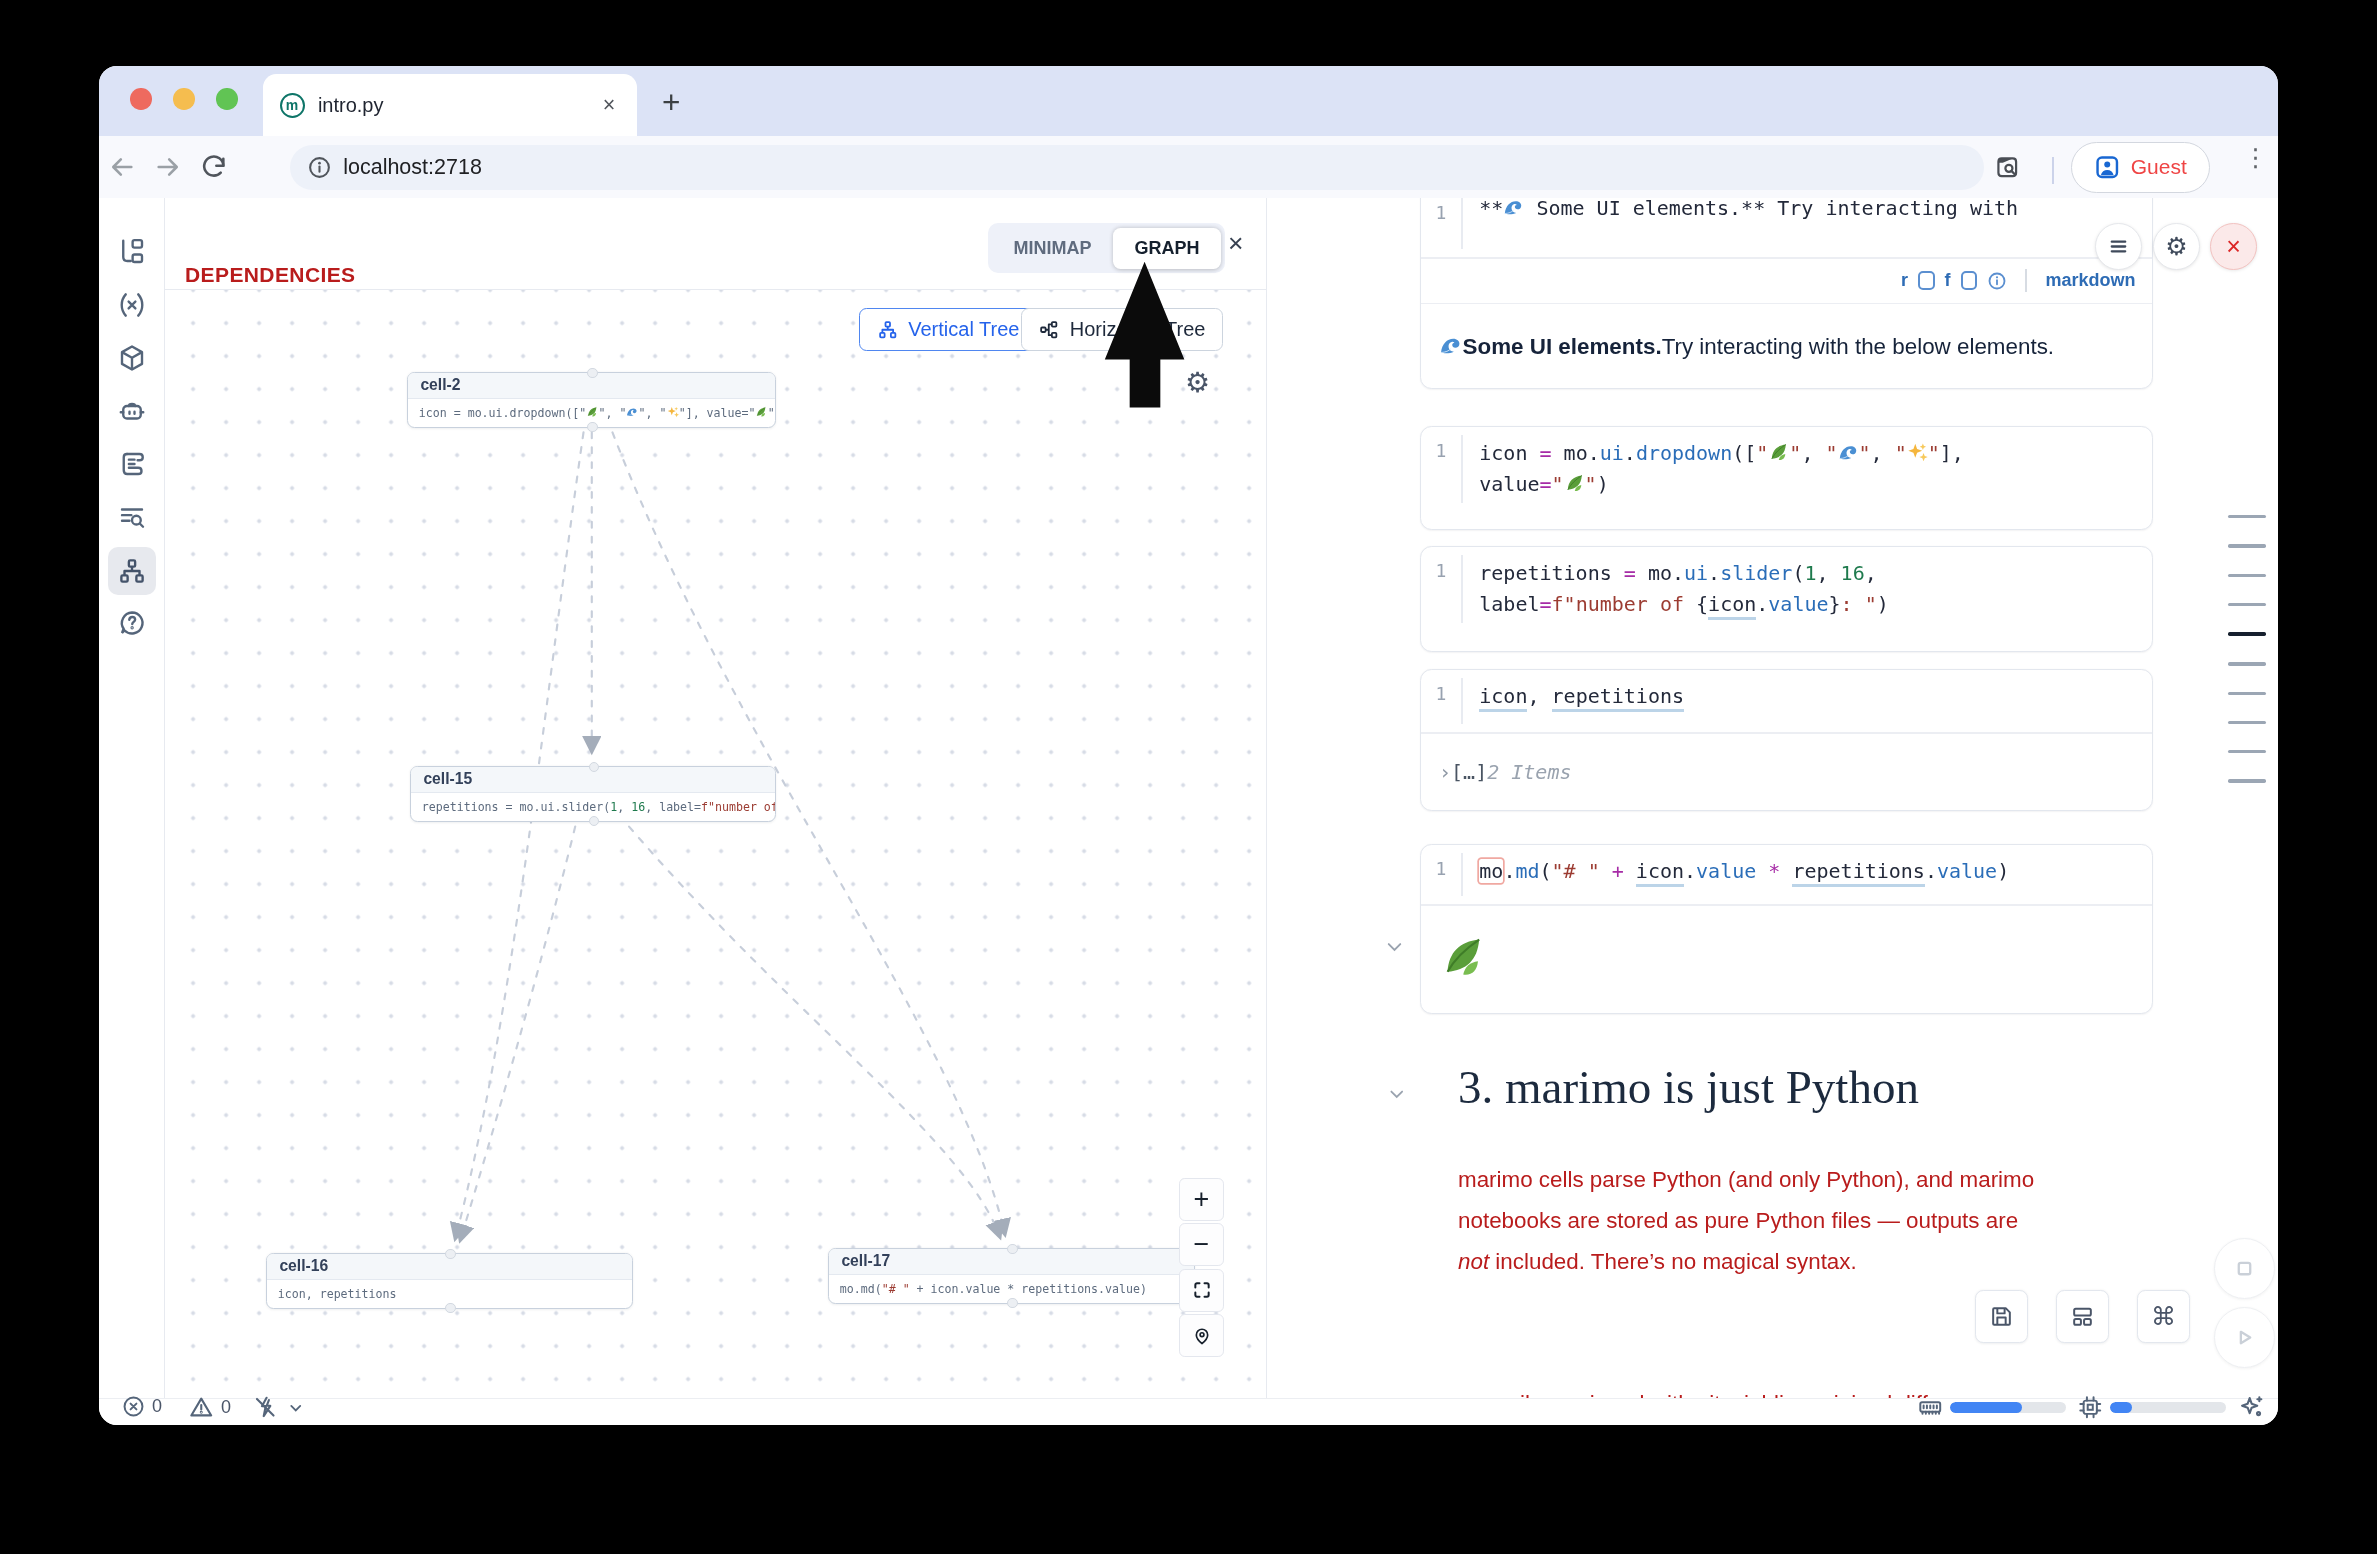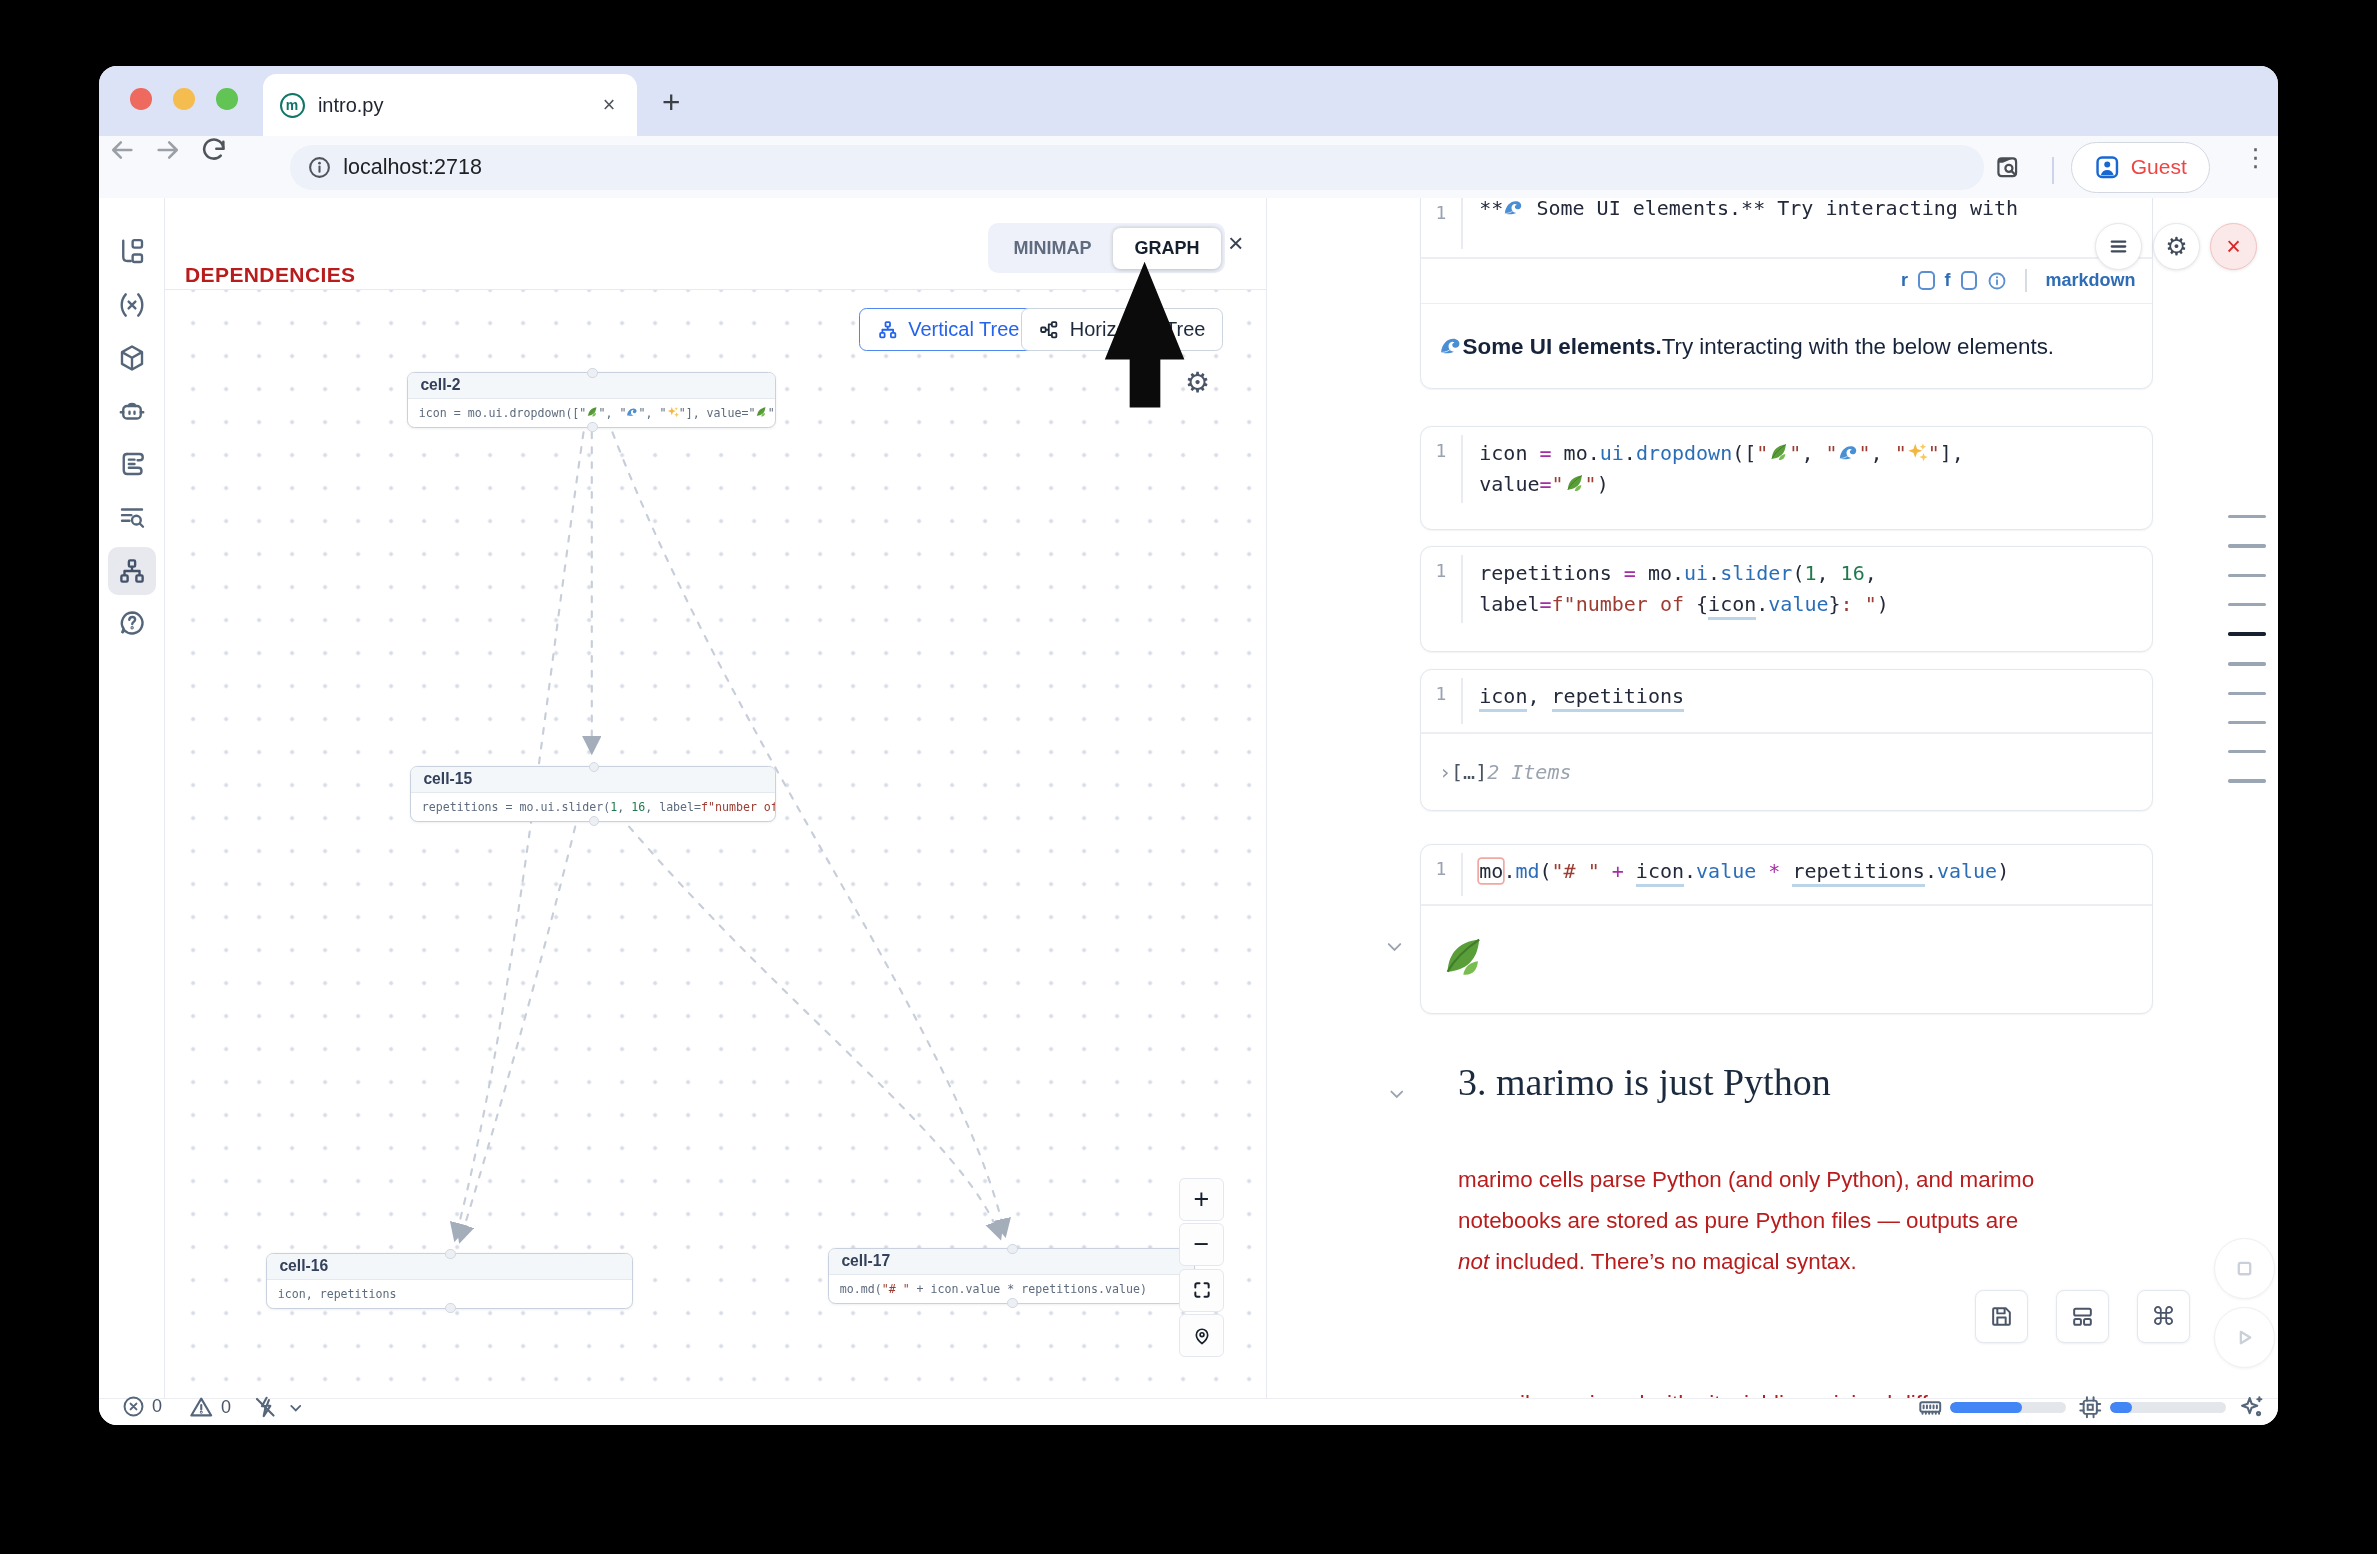--- a/index.html
+++ b/index.html
@@ -11,21 +11,21 @@
   .tabstrip { position:relative; height:70px; background:#dce3f6; }
   .tl { position:absolute; top:22.4px; width:21.5px; height:21.5px; border-radius:50%; }
   .tl.red{ left:31px; background:#ee6a5f; } .tl.yel{ left:74px; background:#f5bd4f; } .tl.grn{ left:117px; background:#61c454; }
   .tab { position:absolute; left:164px; top:8.3px; width:374px; height:62px; background:#fff; border-radius:13.3px 13.3px 0 0;
          display:flex; align-items:center; padding:0 16.6px; }
   .favicon { width:25px; height:25px; border:2.5px solid #0e7568; border-radius:50%; color:#0e7568;
              font-weight:bold; font-size:14px; display:flex; align-items:center; justify-content:center; }
   .tab-title { margin-left:13.3px; font-size:20px; color:#1f2430; flex:1; }
   .tab-close { font-size:21.5px; color:#51555c; padding:0 5px; }
   .newtab { position:absolute; left:563px; top:18px; font-size:31.5px; font-weight:300; color:#3c4043; }
-  .toolbar { position:relative; height:62px; background:#f8f9fd; display:flex; align-items:flex-start; }
+  .toolbar { position:relative; height:62px; background:#f8f9fd; display:flex; align-items:center; }
   .navbtn { width:46px; text-align:center; }
   .omnibox { position:absolute; left:191px; top:9px; width:1694px; height:45px; background:#edf1f9; border-radius:22.4px;
              display:flex; align-items:center; padding:0 16.6px; }
   .url { margin-left:11.6px; font-size:21.5px; color:#202124; }
   .guest { position:absolute; left:1972px; top:5.8px; width:139px; height:51px; border:1.7px solid #d3d7df; border-radius:26px;
            display:flex; align-items:center; justify-content:center; gap:10px; background:#fff; }
   .guest span { font-size:21px; color:#ef4444; }
   .kebab { position:absolute; left:2144px; top:6.6px; font-size:25px; color:#5f6368; }
   .tsearch { position:absolute; left:1895px; top:18px; }
   .tdivider { position:absolute; left:1953px; top:21px; width:1.7px; height:26.5px; background:#ccd3ea; }
@@ -93,21 +93,21 @@
 
   .tok-op{color:#a62ca6} .tok-fn{color:#2a6db8} .tok-str{color:#9c3c32} .tok-num{color:#1e7a4d}
   .tok-ul{border-bottom:3.3px solid #bcd4e8; padding-bottom:0.8px}
   .tok-box{box-shadow:0 0 0 1.7px #f0a8a1; border-radius:2.5px}
   .tok-node{color:#5d6b7e} .tok-dim{color:#8f99a6} .tok-code{color:#4a5563}
   .tok-dimitalic{color:#9aa3af; font-style:italic}
   .tok-b{font-weight:bold} .tok-italic{font-style:italic}
   .seg-ico svg { width:1.05em; height:1.05em; vertical-align:-0.14em; }
 
   .chev { position:absolute; color:#9aa3af; }
-  .h2 { position:absolute; left:191px; font-family:"Liberation Serif",serif; font-size:38px; color:#1c2a3e; }
+  .h2 { position:absolute; left:191px; font-family:"Liberation Serif",serif; font-size:47px; color:#1c2a3e; }
   .para { position:absolute; left:191px; width:584px; font-size:22.4px; line-height:41px; color:#b91c1c; }
   .actionbtn { position:absolute; width:53px; height:53px; border:1.7px solid #e3e7ee; border-radius:8.3px; background:#fff;
                box-shadow:0 0.8px 2.5px rgba(15,23,42,.07); display:flex; align-items:center; justify-content:center; color:#4a5568; font-size:25px; }
   .runbtn { position:absolute; width:61px; height:61px; border-radius:50%; background:#fff; border:1.7px solid #e8eaee;
             box-shadow:0 0.8px 3.3px rgba(0,0,0,.08); display:flex; align-items:center; justify-content:center; opacity:.75; }
   .rail { position:absolute; left:961px; top:317px; width:38px; }
   .rail-line { width:38px; height:3.3px; border-radius:1.7px; background:#9ba6b4; margin-bottom:26px; }
   .rail-line.active { background:#16202e; height:4.1px; }
 
   

